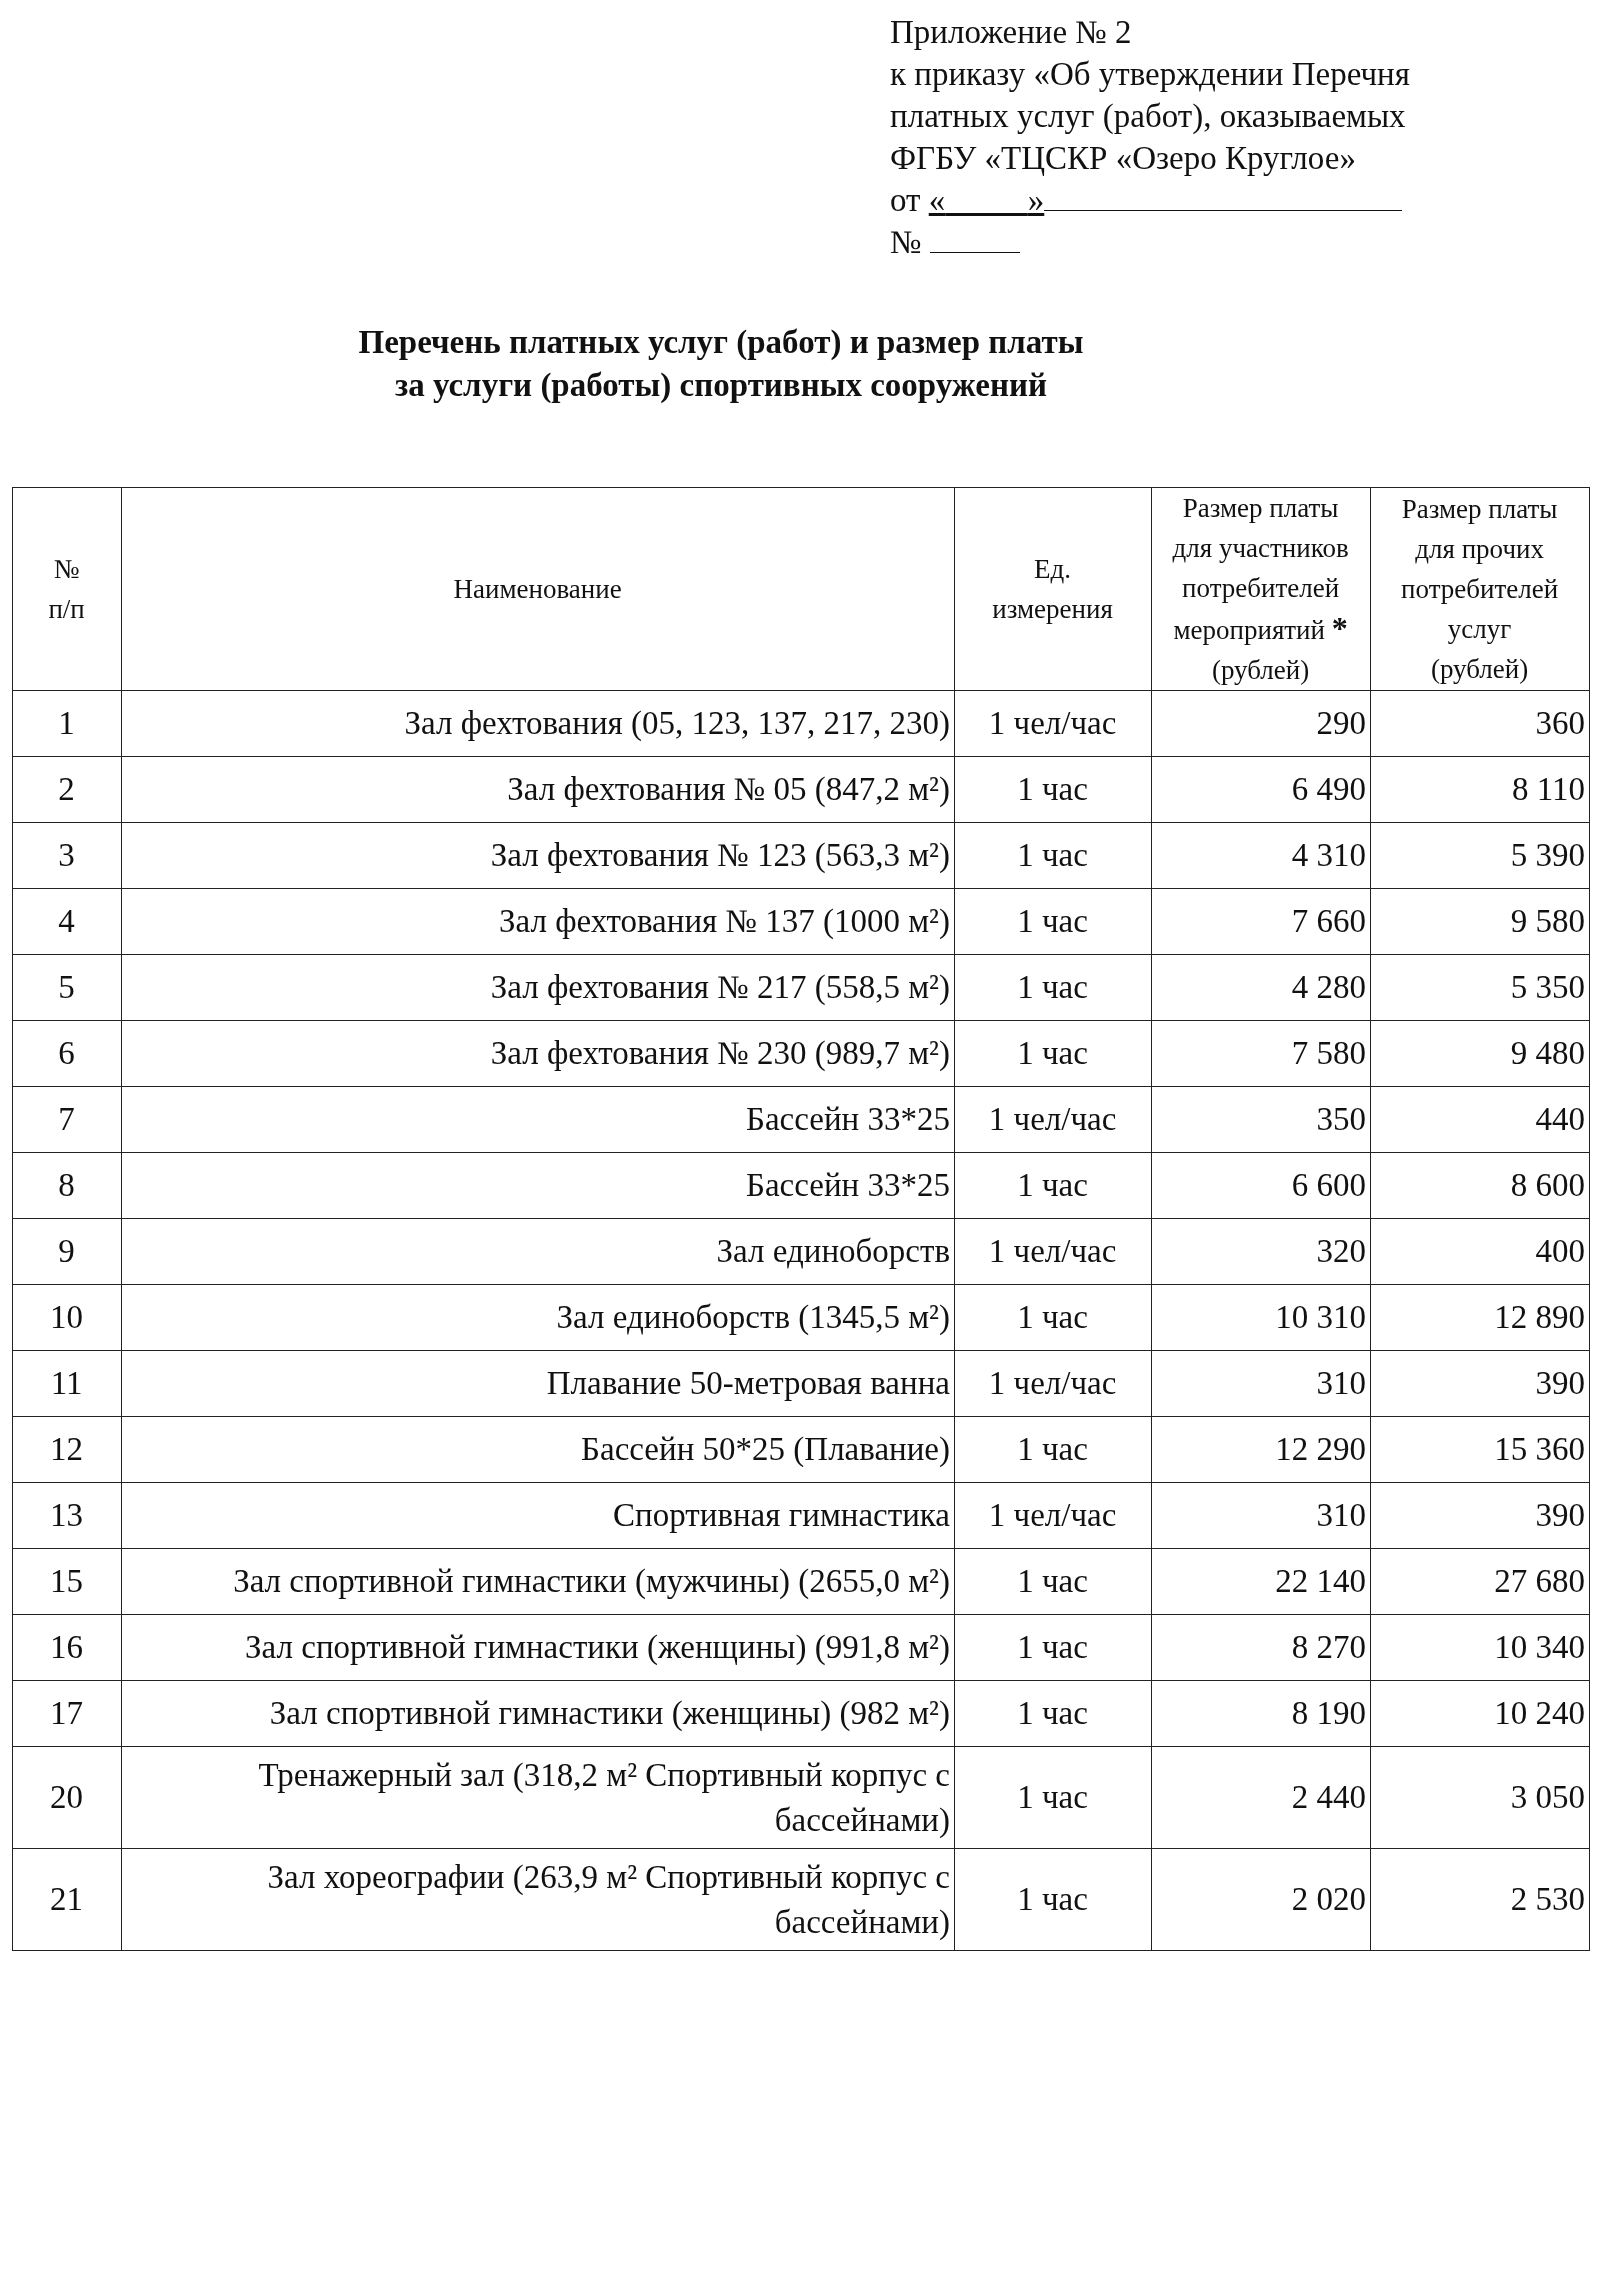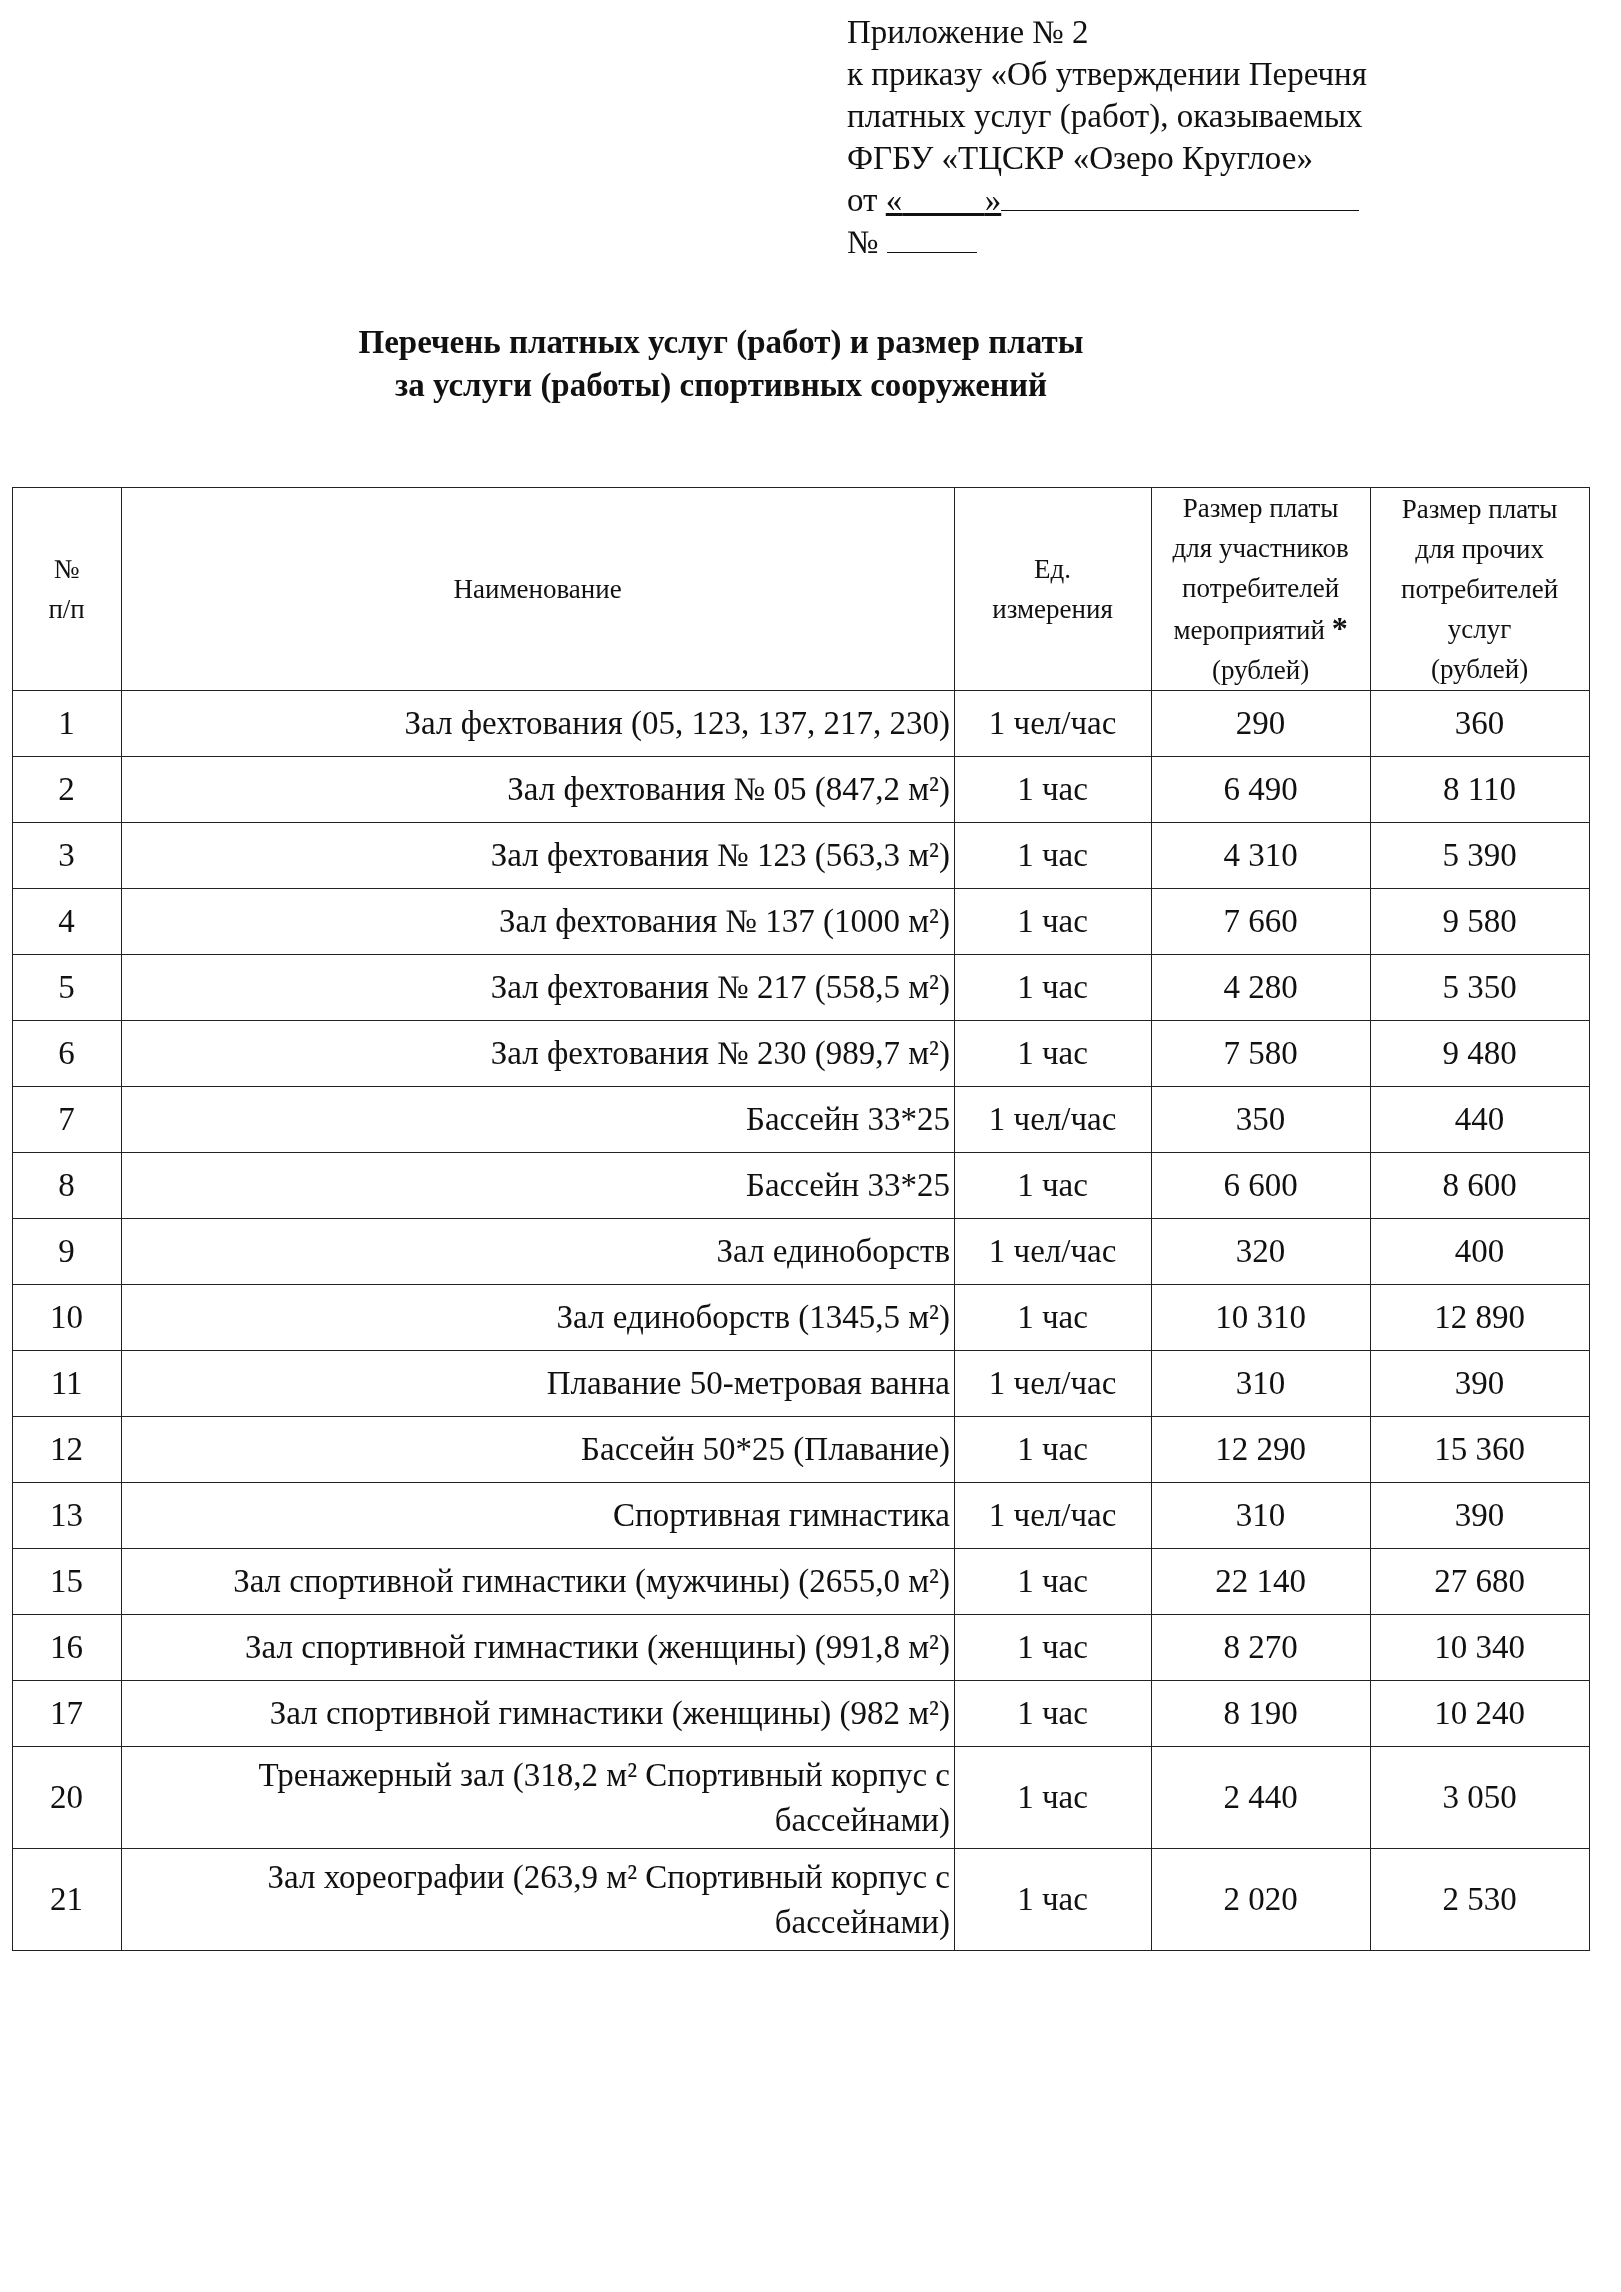--- a/index.html
+++ b/index.html
@@ -1,32 +1,32 @@
 <!DOCTYPE html>
 <html style="font-size:14.3px"><head>
 <meta charset="utf-8">
 <style>
   html, body { margin: 0; padding: 0; background: #ffffff; }
   body { width: 1621px; height: 2293px; position: relative; overflow: hidden;
          font-family: "Liberation Serif", "DejaVu Serif", serif; color: #111; }
-  .appendix { position: absolute; left: 847px; top: 10.7px; font-size: 33px; line-height: 42px; }
+  .appendix { position: absolute; left: 890px; top: 10.7px; font-size: 33px; line-height: 42px; }
   .appendix div { white-space: nowrap; }
   .u { text-decoration: underline; }
   .blank { display: inline-block; border-bottom: 1.8px solid #111; height: 30px; vertical-align: baseline; }
   .title { position: absolute; left: 0; width: 1442px; top: 321px; text-align: center;
            font-weight: bold; font-size: 33px; line-height: 43px; }
   table { position: absolute; left: 11.6px; top: 487px; width: 1578px; border-collapse: collapse; table-layout: fixed; }
   td, th { border: 1.8px solid #222; padding: 0 3.6px; font-size: 33px; font-weight: normal; }
   th { font-size: 27px; line-height: 40px; text-align: center; vertical-align: middle; height: 202px; }
   tr.r td { height: 65px; }
   tr.r2 td { height: 101px; }
   td.num { text-align: center; }
   td.name { text-align: right; line-height: 45px; }
   td.unit { text-align: center; }
-  td.p1, td.p2 { text-align: center; }
+  td.p1, td.p2 { text-align: right; }
   .star { font-weight: bold; font-size: 32px; }
 </style>
 </head>
 <body>
 
 <div class="appendix">
   <div>Приложение № 2</div>
   <div>к приказу «Об утверждении Перечня</div>
   <div>платных услуг (работ), оказываемых</div>
   <div>ФГБУ «ТЦСКР «Озеро Круглое»</div>

